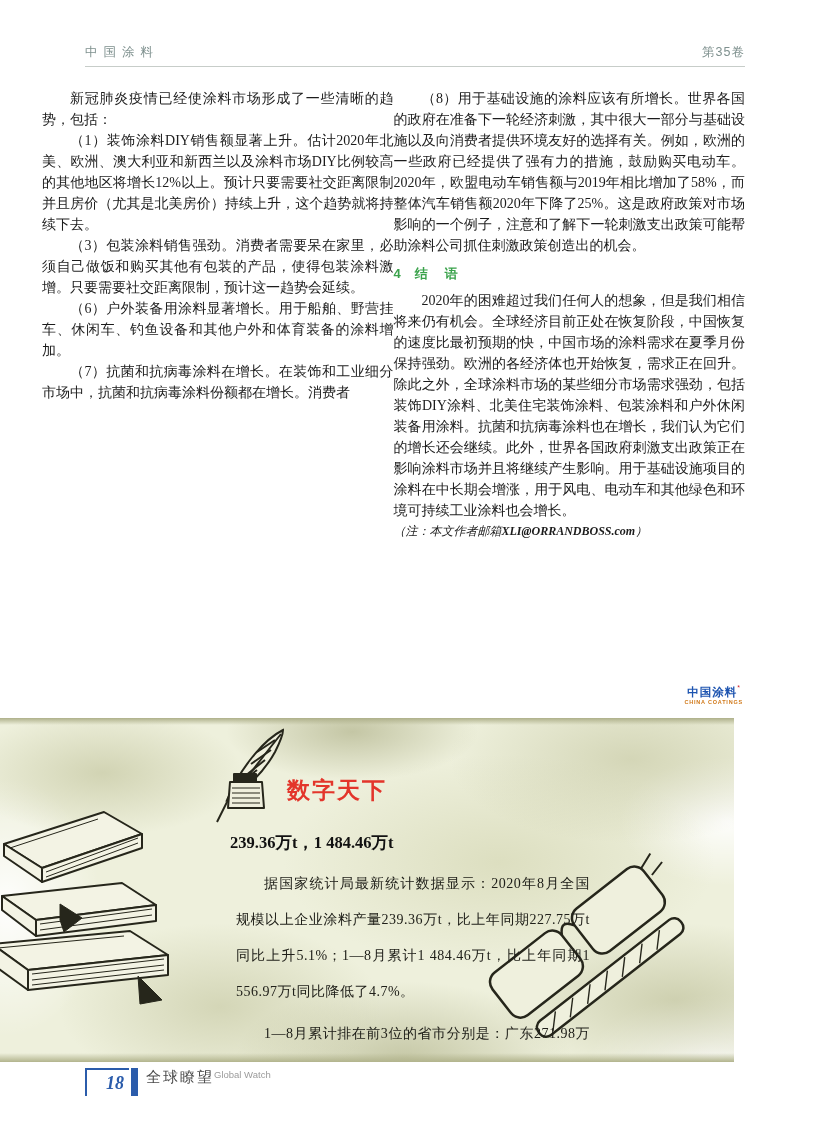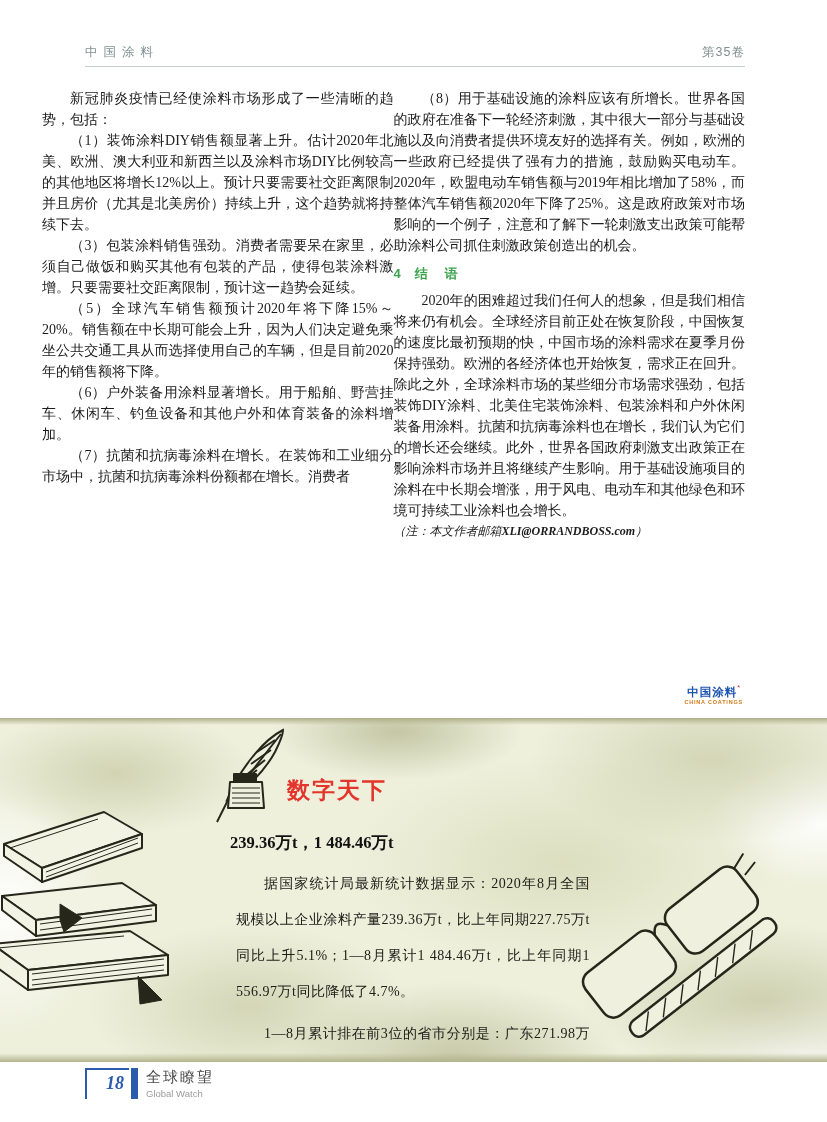--- a/index.html
+++ b/index.html
@@ -33,21 +33,21 @@
   
   .brand{
     position:absolute;top:683px;right:84px;text-align:center;line-height:1.05;
     font-family:"Liberation Sans","DejaVu Sans",sans-serif;
   }
   .brand .cn{color:#1d54b0;font-weight:bold;font-size:11.5px;letter-spacing:1px;}
   .brand .mark{color:#d2232a;font-size:7px;vertical-align:super;}
   .brand .en{color:#d07818;font-size:5.5px;letter-spacing:.8px;font-weight:bold;}
   
   .digest{
-    position:absolute;left:0;top:718px;width:827px;height:344px;
+    position:absolute;left:0;top:718px;width:734px;height:344px;
     background-color:#eef0dc;
     background-image:
       radial-gradient(ellipse 200px 90px at 14% 16%,rgba(186,188,146,.55),transparent 70%),
       radial-gradient(ellipse 260px 120px at 86% 12%,rgba(186,188,146,.5),transparent 70%),
       radial-gradient(ellipse 300px 150px at 68% 42%,rgba(199,201,158,.45),transparent 72%),
       radial-gradient(ellipse 230px 120px at 30% 84%,rgba(186,188,146,.5),transparent 70%),
       radial-gradient(ellipse 260px 110px at 92% 82%,rgba(180,182,140,.55),transparent 70%),
       radial-gradient(ellipse 180px 70px at 48% 4%,rgba(168,170,128,.6),transparent 70%),
       radial-gradient(ellipse 240px 110px at 55% 99%,rgba(172,174,132,.6),transparent 70%),
       radial-gradient(ellipse 130px 180px at 1% 55%,rgba(255,255,255,.95),transparent 72%),
@@ -87,40 +87,39 @@
   .footer{
     position:absolute;left:85px;top:1068px;display:flex;align-items:stretch;
     font-family:"Liberation Sans","DejaVu Sans",sans-serif;
   }
   .pagenum{
     font-family:"Liberation Serif","DejaVu Serif",serif;font-style:italic;font-weight:bold;
     color:#2b5cab;font-size:18px;border-top:2px solid #2b5cab;border-left:2px solid #2b5cab;
     padding:3px 5px 2px 19px;
   }
   .footer-bar{width:7px;background:#2b5cab;margin:0 8px 0 2px;}
-  .footer-text{display:flex;flex-direction:column;justify-content:center;}
+  .footer-text{display:flex;flex-direction:row;justify-content:center;}
   .footer-title{color:#4b4b4b;font-size:15px;letter-spacing:2px;}
   .footer-sub{color:#9b9b9b;font-size:9.5px;margin-top:1px;}
 </style>
 </head>
 <body>
 
 <div class="page">
 
   <div class="runhead">
     <span class="journal">中国涂料</span>
     <span class="volume">第35卷</span>
   </div>
 
   <div class="columns">
     <div class="col">
       <p>新冠肺炎疫情已经使涂料市场形成了一些清晰的趋势，包括：</p>
       <p>（1）装饰涂料DIY销售额显著上升。估计2020年北美、欧洲、澳大利亚和新西兰以及涂料市场DIY比例较高的其他地区将增长12%以上。预计只要需要社交距离限制并且房价（尤其是北美房价）持续上升，这个趋势就将持续下去。</p>
       <p>（3）包装涂料销售强劲。消费者需要呆在家里，必须自己做饭和购买其他有包装的产品，使得包装涂料激增。只要需要社交距离限制，预计这一趋势会延续。</p>
-      <p>（5）全球汽车销售额预计2020年将下降15%～20%。销售额在中长期可能会上升，因为人们决定避免乘坐公共交通工具从而选择使用自己的车辆，但是目前2020年的销售额将下降。</p>
       <p>（6）户外装备用涂料显著增长。用于船舶、野营挂车、休闲车、钓鱼设备和其他户外和体育装备的涂料增加。</p>
       <p>（7）抗菌和抗病毒涂料在增长。在装饰和工业细分市场中，抗菌和抗病毒涂料份额都在增长。消费者</p>
     </div>
     <div class="col">
       <p>（8）用于基础设施的涂料应该有所增长。世界各国的政府在准备下一轮经济刺激，其中很大一部分与基础设施以及向消费者提供环境友好的选择有关。例如，欧洲的一些政府已经提供了强有力的措施，鼓励购买电动车。2020年，欧盟电动车销售额与2019年相比增加了58%，而整体汽车销售额2020年下降了25%。这是政府政策对市场影响的一个例子，注意和了解下一轮刺激支出政策可能帮助涂料公司抓住刺激政策创造出的机会。</p>
       <h2 class="sec-head">
         <span class="sec-num">4</span><span class="sec-title">结　语</span>
       </h2>
       <p>2020年的困难超过我们任何人的想象，但是我们相信将来仍有机会。全球经济目前正处在恢复阶段，中国恢复的速度比最初预期的快，中国市场的涂料需求在夏季月份保持强劲。欧洲的各经济体也开始恢复，需求正在回升。除此之外，全球涂料市场的某些细分市场需求强劲，包括装饰DIY涂料、北美住宅装饰涂料、包装涂料和户外休闲装备用涂料。抗菌和抗病毒涂料也在增长，我们认为它们的增长还会继续。此外，世界各国政府刺激支出政策正在影响涂料市场并且将继续产生影响。用于基础设施项目的涂料在中长期会增涨，用于风电、电动车和其他绿色和环境可持续工业涂料也会增长。</p>
       <p class="note-line noindent"><span>（注：本文作者邮箱</span><span class="email">XLI@ORRANDBOSS.com</span><span>）</span></p>

